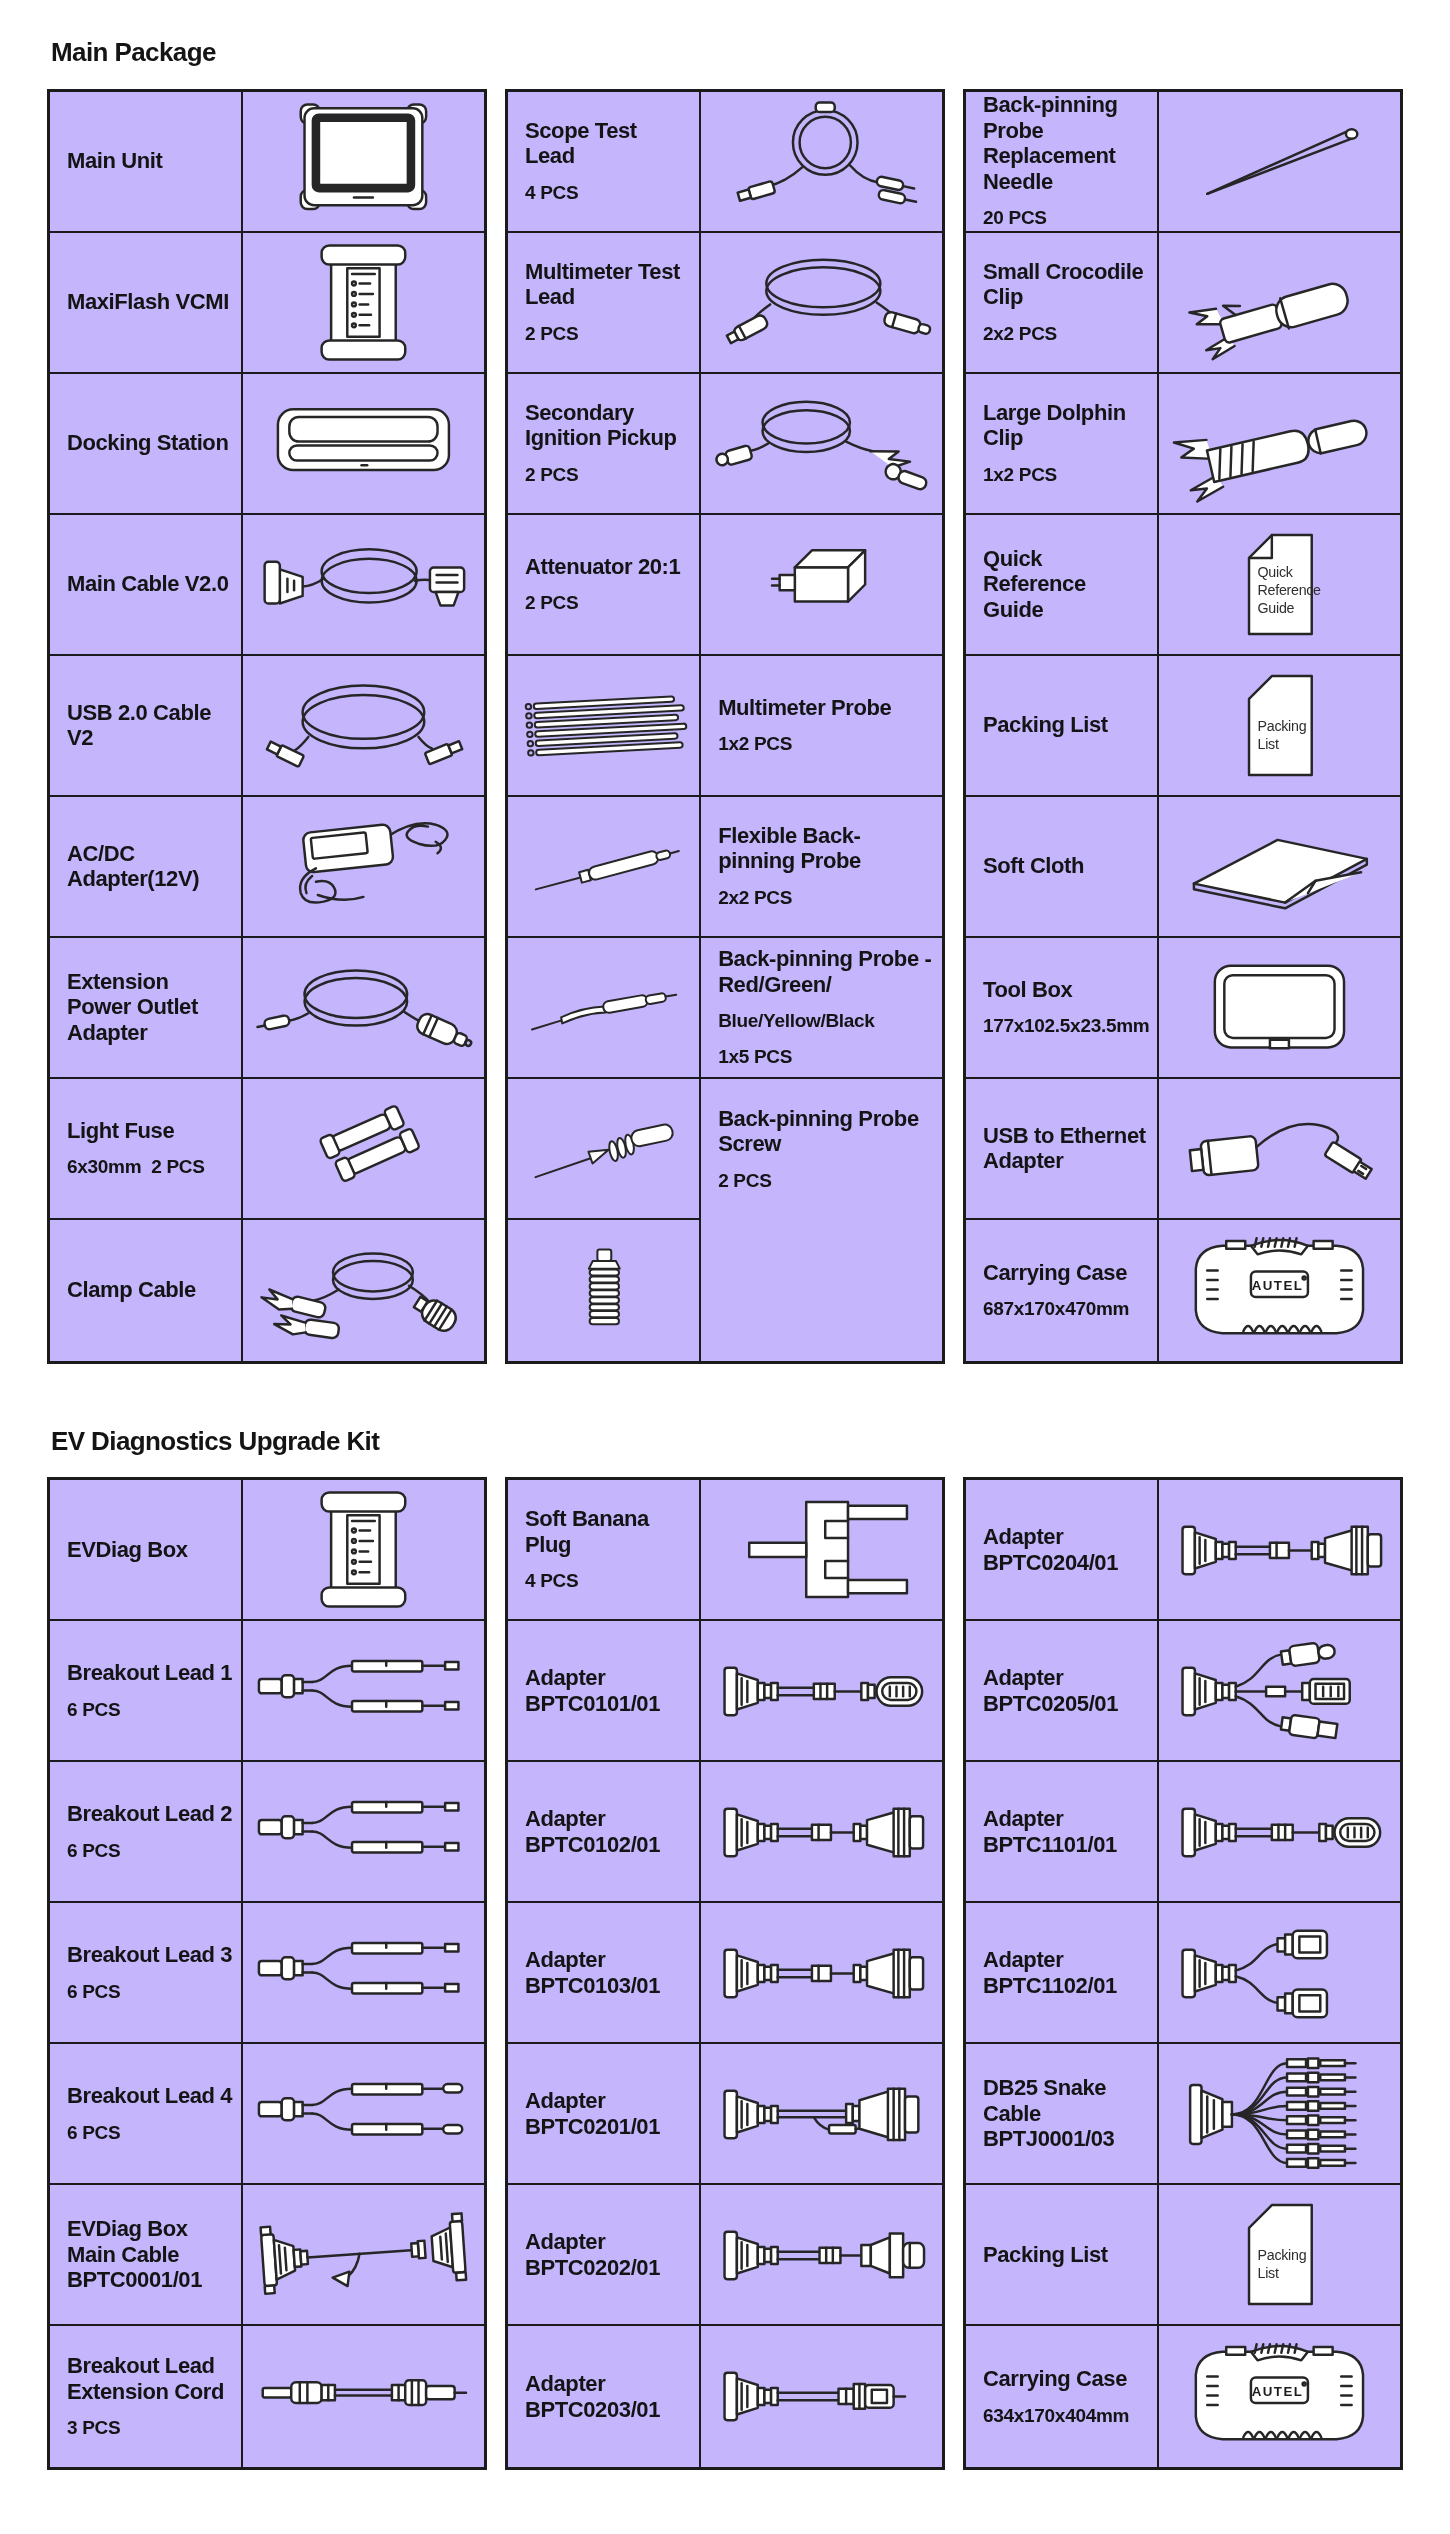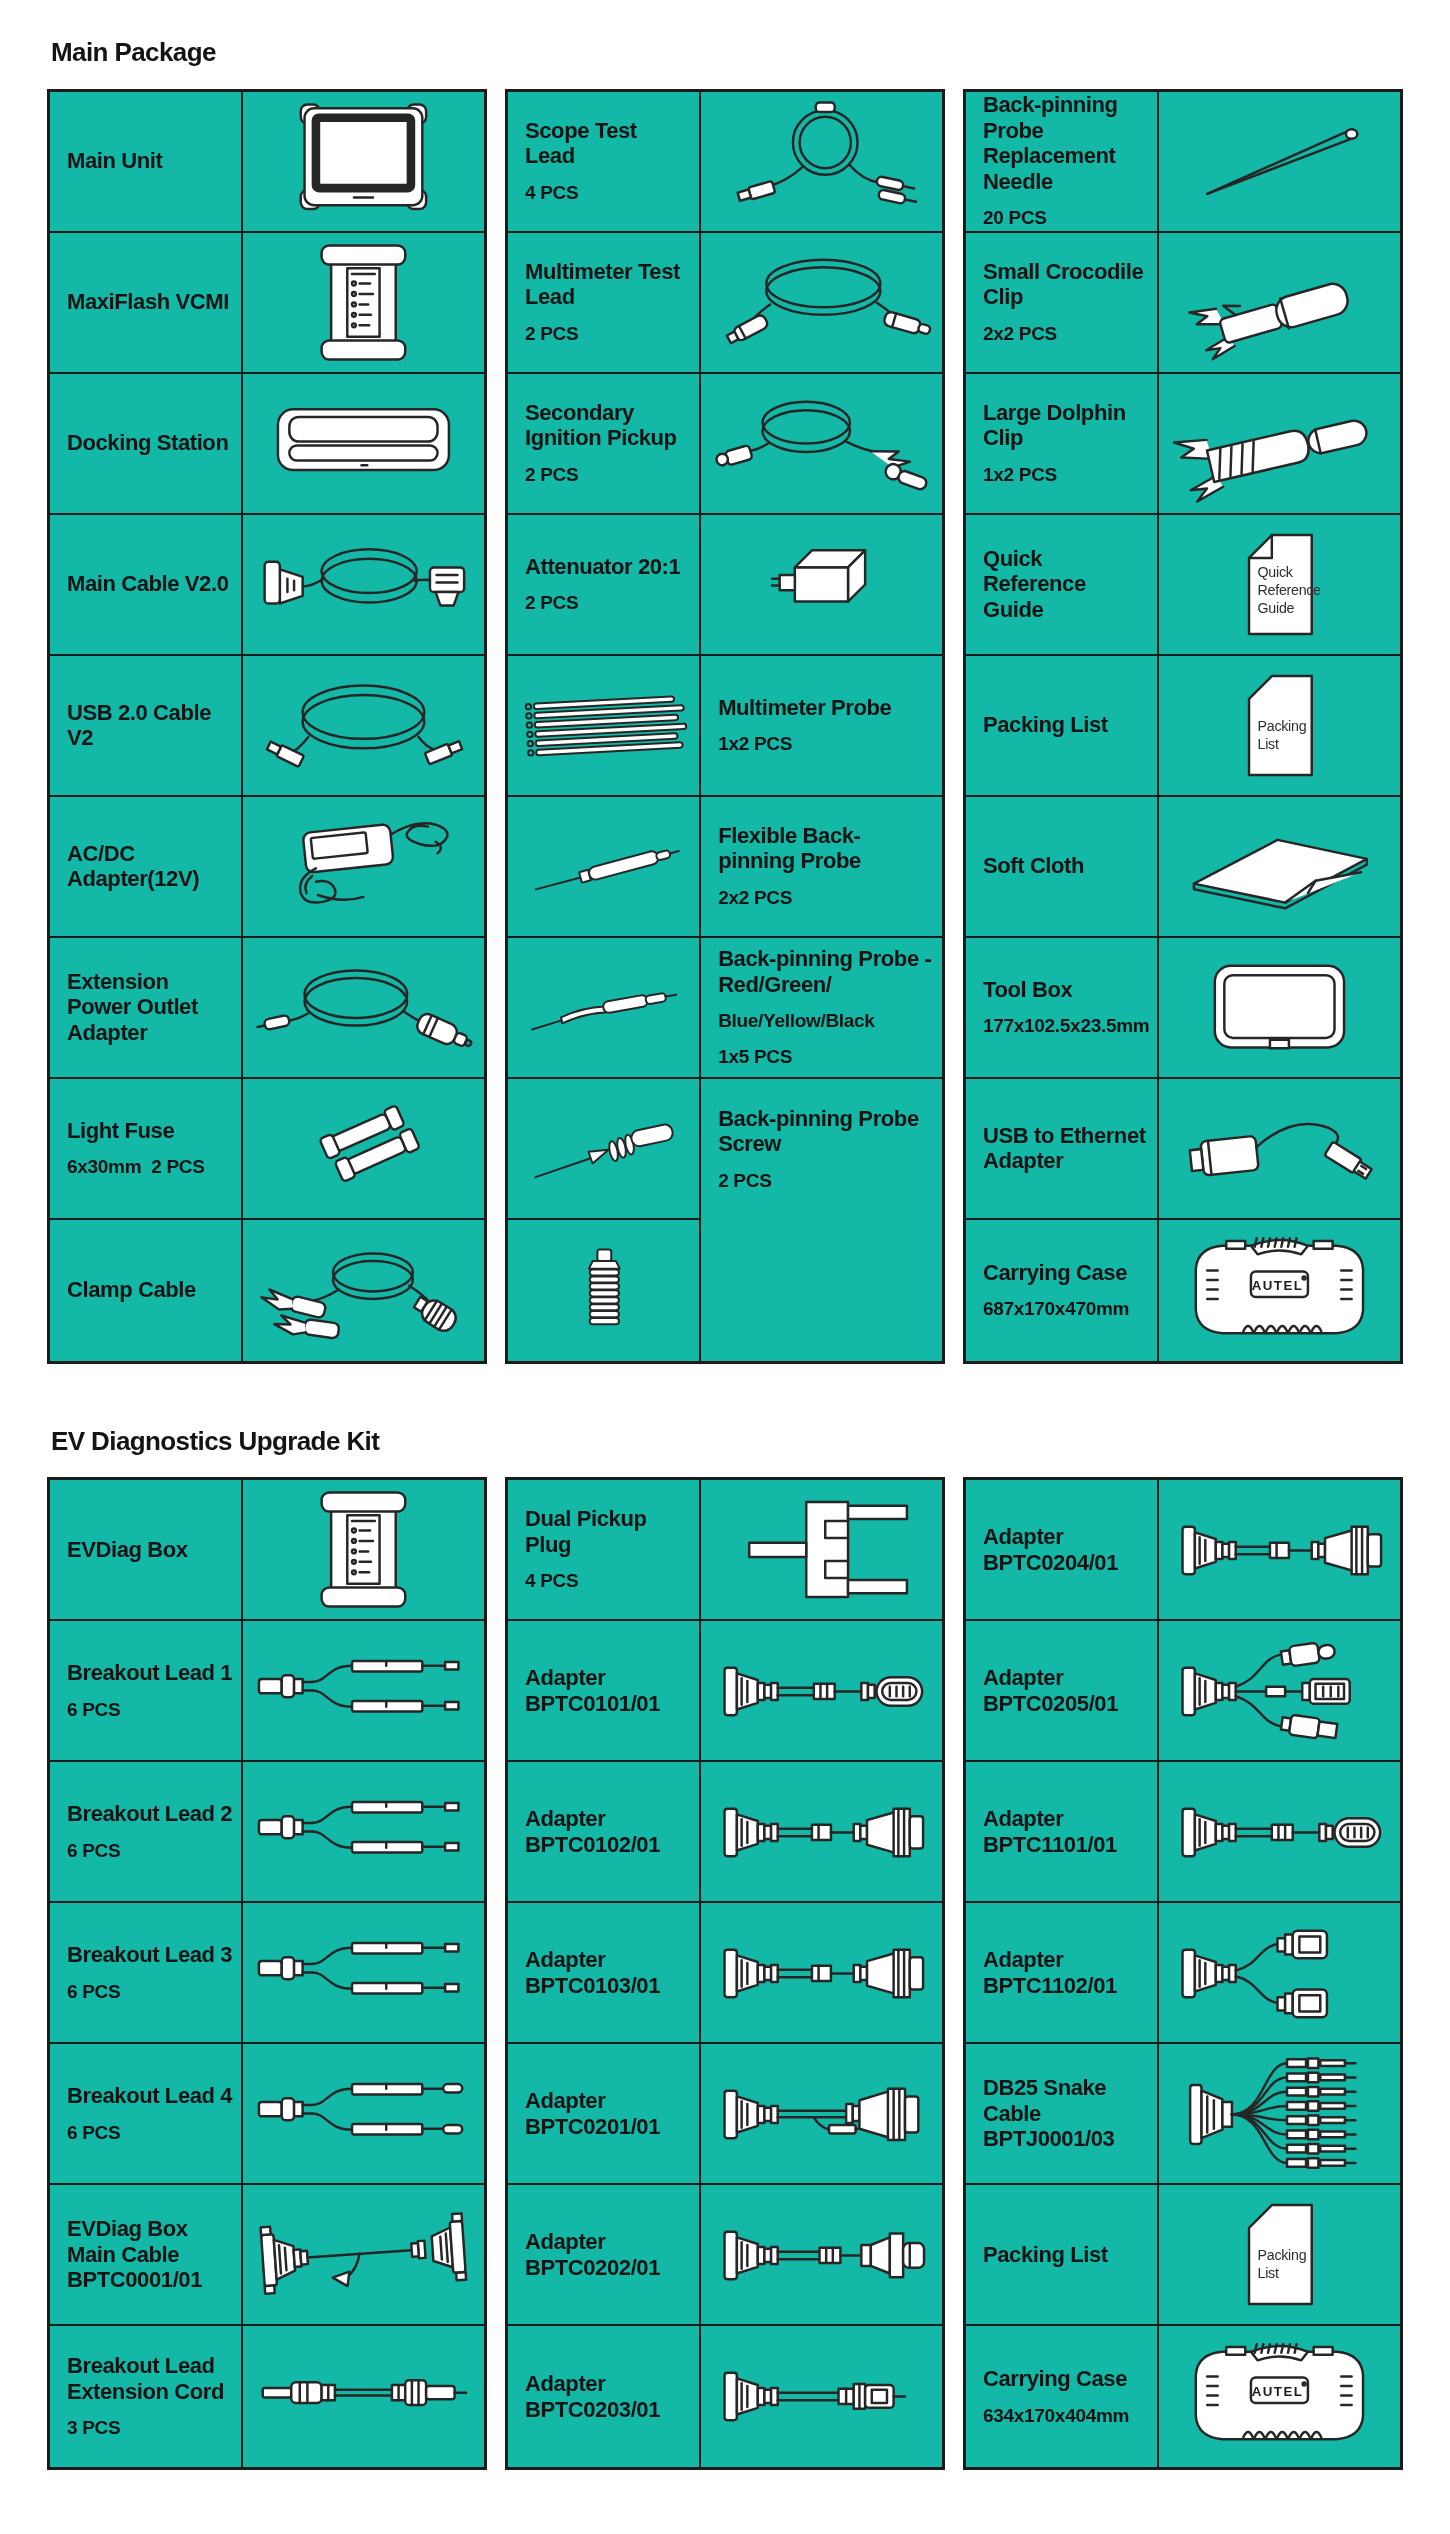--- a/index.html
+++ b/index.html
@@ -3,21 +3,21 @@
 <meta charset="utf-8">
 <style>
   *{box-sizing:border-box}
   html,body{margin:0;padding:0}
   body{width:1450px;min-height:2534px;background:#ffffff;color:#141414;
        font-family:"Liberation Sans",sans-serif;}
   .page{padding:38px 47px 30px}
   .section-title{font-size:26px;font-weight:700;letter-spacing:-0.6px;line-height:1.1;margin:0 4px 22px}
   .pkg-section + .pkg-section{margin-top:63px}
   .tables{display:flex;gap:18px;align-items:flex-start}
-  .ptable{flex:1 1 0;display:grid;grid-template-columns:44.5% 55.5%;border:3px solid #1b1b1b;background:#14b8a6}
+  .ptable{flex:1 1 0;display:grid;grid-template-columns:44.5% 55.5%;border:3px solid #1b1b1b;background:#c4b5fd}
   .cell{border-right:2.5px solid #1b1b1b;border-bottom:2.5px solid #1b1b1b;height:141px;overflow:hidden}
   .cell:nth-child(even){border-right:none}
   .cell:nth-last-child(-n+2){border-bottom:none}
   .label-cell{display:flex;flex-direction:column;justify-content:center;padding:8px 8px 8px 17px}
   .item-name{margin:0;font-size:22px;font-weight:700;line-height:1.16;letter-spacing:-0.4px}
   .name-suffix{font-weight:700}
   .item-detail{font-size:19px;font-weight:700;line-height:1.24;letter-spacing:-0.3px;margin-top:12px;white-space:pre-wrap}
   .image-cell{display:flex;align-items:flex-start;justify-content:center;padding:3px}
   .icon{width:100%;height:133px}
   .icon svg{width:100%;height:100%;display:block}
@@ -751,21 +751,21 @@
                 <line x1="171" y1="54" x2="171" y2="80"></line>
                 <line x1="178" y1="54" x2="178" y2="80"></line>
                 <rect x="186" y="60" width="30" height="14" rx="3" fill="#fff"></rect>
                 <line x1="216" y1="67" x2="228" y2="67"></line>
               </svg>
             </div>
           </div>
         </div>
         <div class="ptable">
           <div class="cell label-cell">
-            <p class="item-name"><span>Dual Pickup Plug</span></p>
+            <p class="item-name"><span>Soft Banana Plug</span></p>
             <div class="item-detail">4 PCS</div>
           </div>
           <div class="cell image-cell">
             <div class="icon">
               <svg viewBox="0 0 240 140" xmlns="http://www.w3.org/2000/svg" fill="none" stroke="#262626" stroke-width="2.6" stroke-linecap="round" stroke-linejoin="round" preserveAspectRatio="xMidYMid meet">
                 <rect x="104" y="20" width="44" height="100" fill="#fff"></rect>
                 <path d="M148 40 h-24 v18 h24"></path>
                 <path d="M148 82 h-24 v18 h24"></path>
                 <rect x="148" y="24" width="62" height="14" fill="#fff"></rect>
                 <rect x="148" y="102" width="62" height="14" fill="#fff"></rect>

